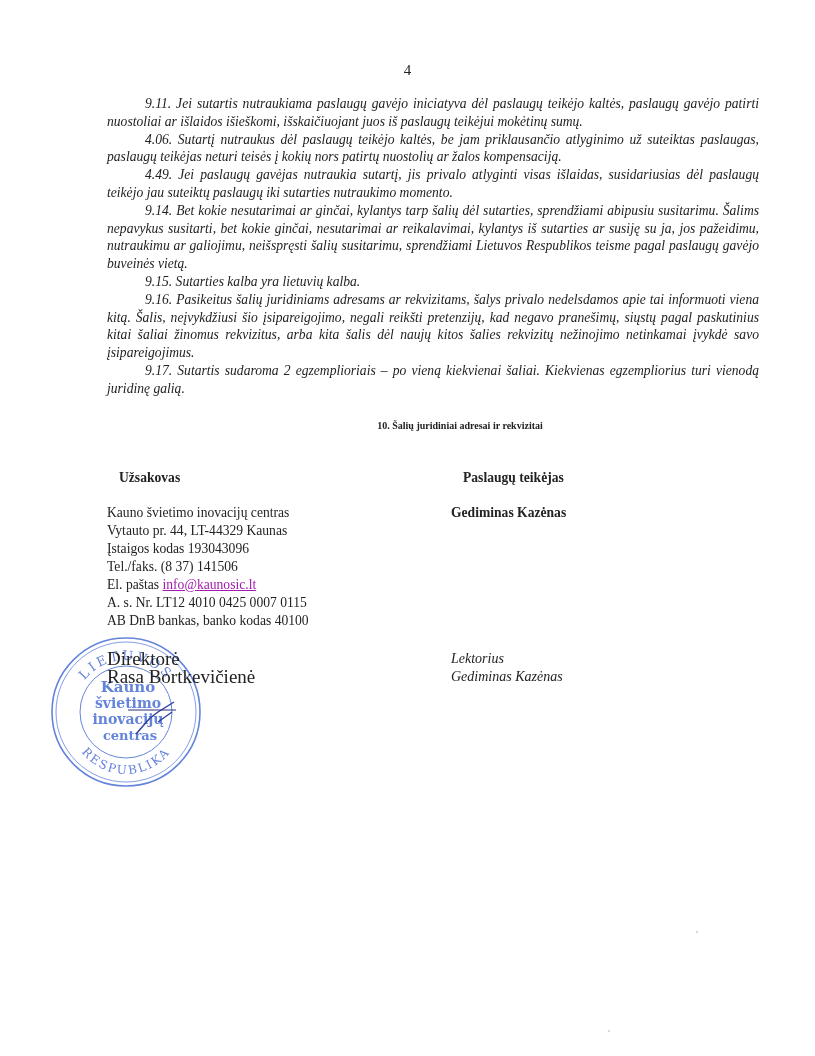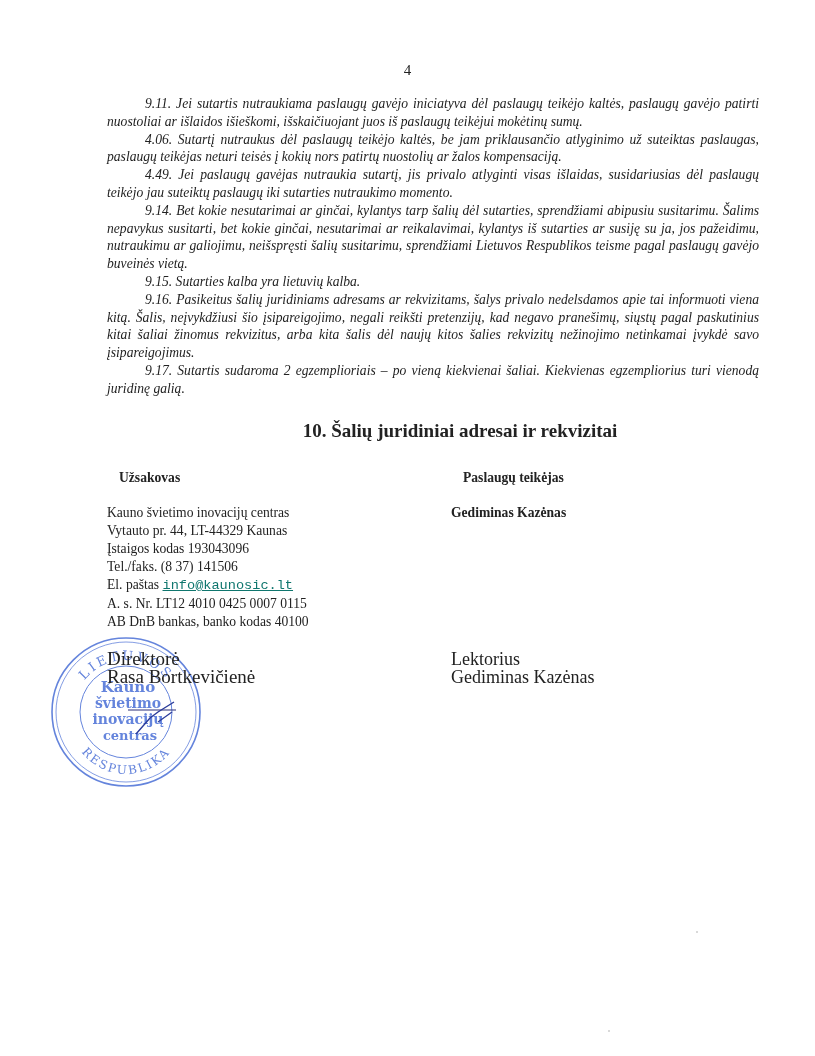--- a/index.html
+++ b/index.html
@@ -1,30 +1,30 @@
 <!DOCTYPE html>
 <html><head>
   <meta charset="utf-8">
   <style>
     html, body { margin: 0; padding: 0; background: #ffffff; }
     body { width: 815px; height: 1056px; position: relative; overflow: hidden; color: #222; font-family: "Liberation Serif", "DejaVu Serif", serif; }
     .page { position: absolute; left: 0; top: 0; width: 815px; height: 1056px; background: #fff; }
     .page-number { position: absolute; top: 62px; left: 0; width: 815px; text-align: center; font-size: 15px; }
     .body-text { position: absolute; left: 107px; top: 95px; width: 652px; font-size: 13.6px; line-height: 17.8px; text-align: justify; font-style: italic; }
     .para { margin: 0; text-indent: 38px; text-align: justify; }
-    .section-title { position: absolute; top: 420px; left: 0; width: 815px; text-align: center; font-weight: bold; font-size: 19px; padding-left: 105px; box-sizing: border-box; }
+    .section-title { position: absolute; top: 420px; left: 0; width: 815px; text-align: center; font-weight: bold; font-size: 10px; padding-left: 105px; box-sizing: border-box; }
     .col { position: absolute; font-size: 13.6px; line-height: 18px; }
     .col-left { left: 107px; top: 469px; width: 320px; }
     .col-right { left: 451px; top: 469px; width: 300px; }
     .heading { font-weight: bold; margin: 0 0 17px 12px; height: 18px; }
     .bold-name { font-weight: bold; }
     .line { white-space: nowrap; }
-    .email { text-decoration: underline; color: #0f766e; font-family: Liberation Mono, monospace; }
+    .email { text-decoration: underline; color: #a21caf; }
     .signature-left { position: absolute; left: 107px; top: 650px; font-size: 19px; line-height: 18px; z-index: 2; }
-    .signature-right { position: absolute; left: 451px; top: 650px; font-size: 18px; line-height: 18px; }
+    .signature-right { position: absolute; left: 451px; top: 650px; font-size: 14px; line-height: 18px; font-style: italic; }
     .stamp { position: absolute; left: 46px; top: 632px; width: 160px; height: 160px; z-index: 1; opacity: 0.85; }
     .sign-stroke { position: absolute; left: 128px; top: 700px; width: 50px; height: 40px; z-index: 3; }
     .speck { position: absolute; width: 2px; height: 2px; background: #ccc; border-radius: 1px; }
   </style>
 </head>
 <body>
 
 <div class="page">
 
   <div class="page-number">4</div>

